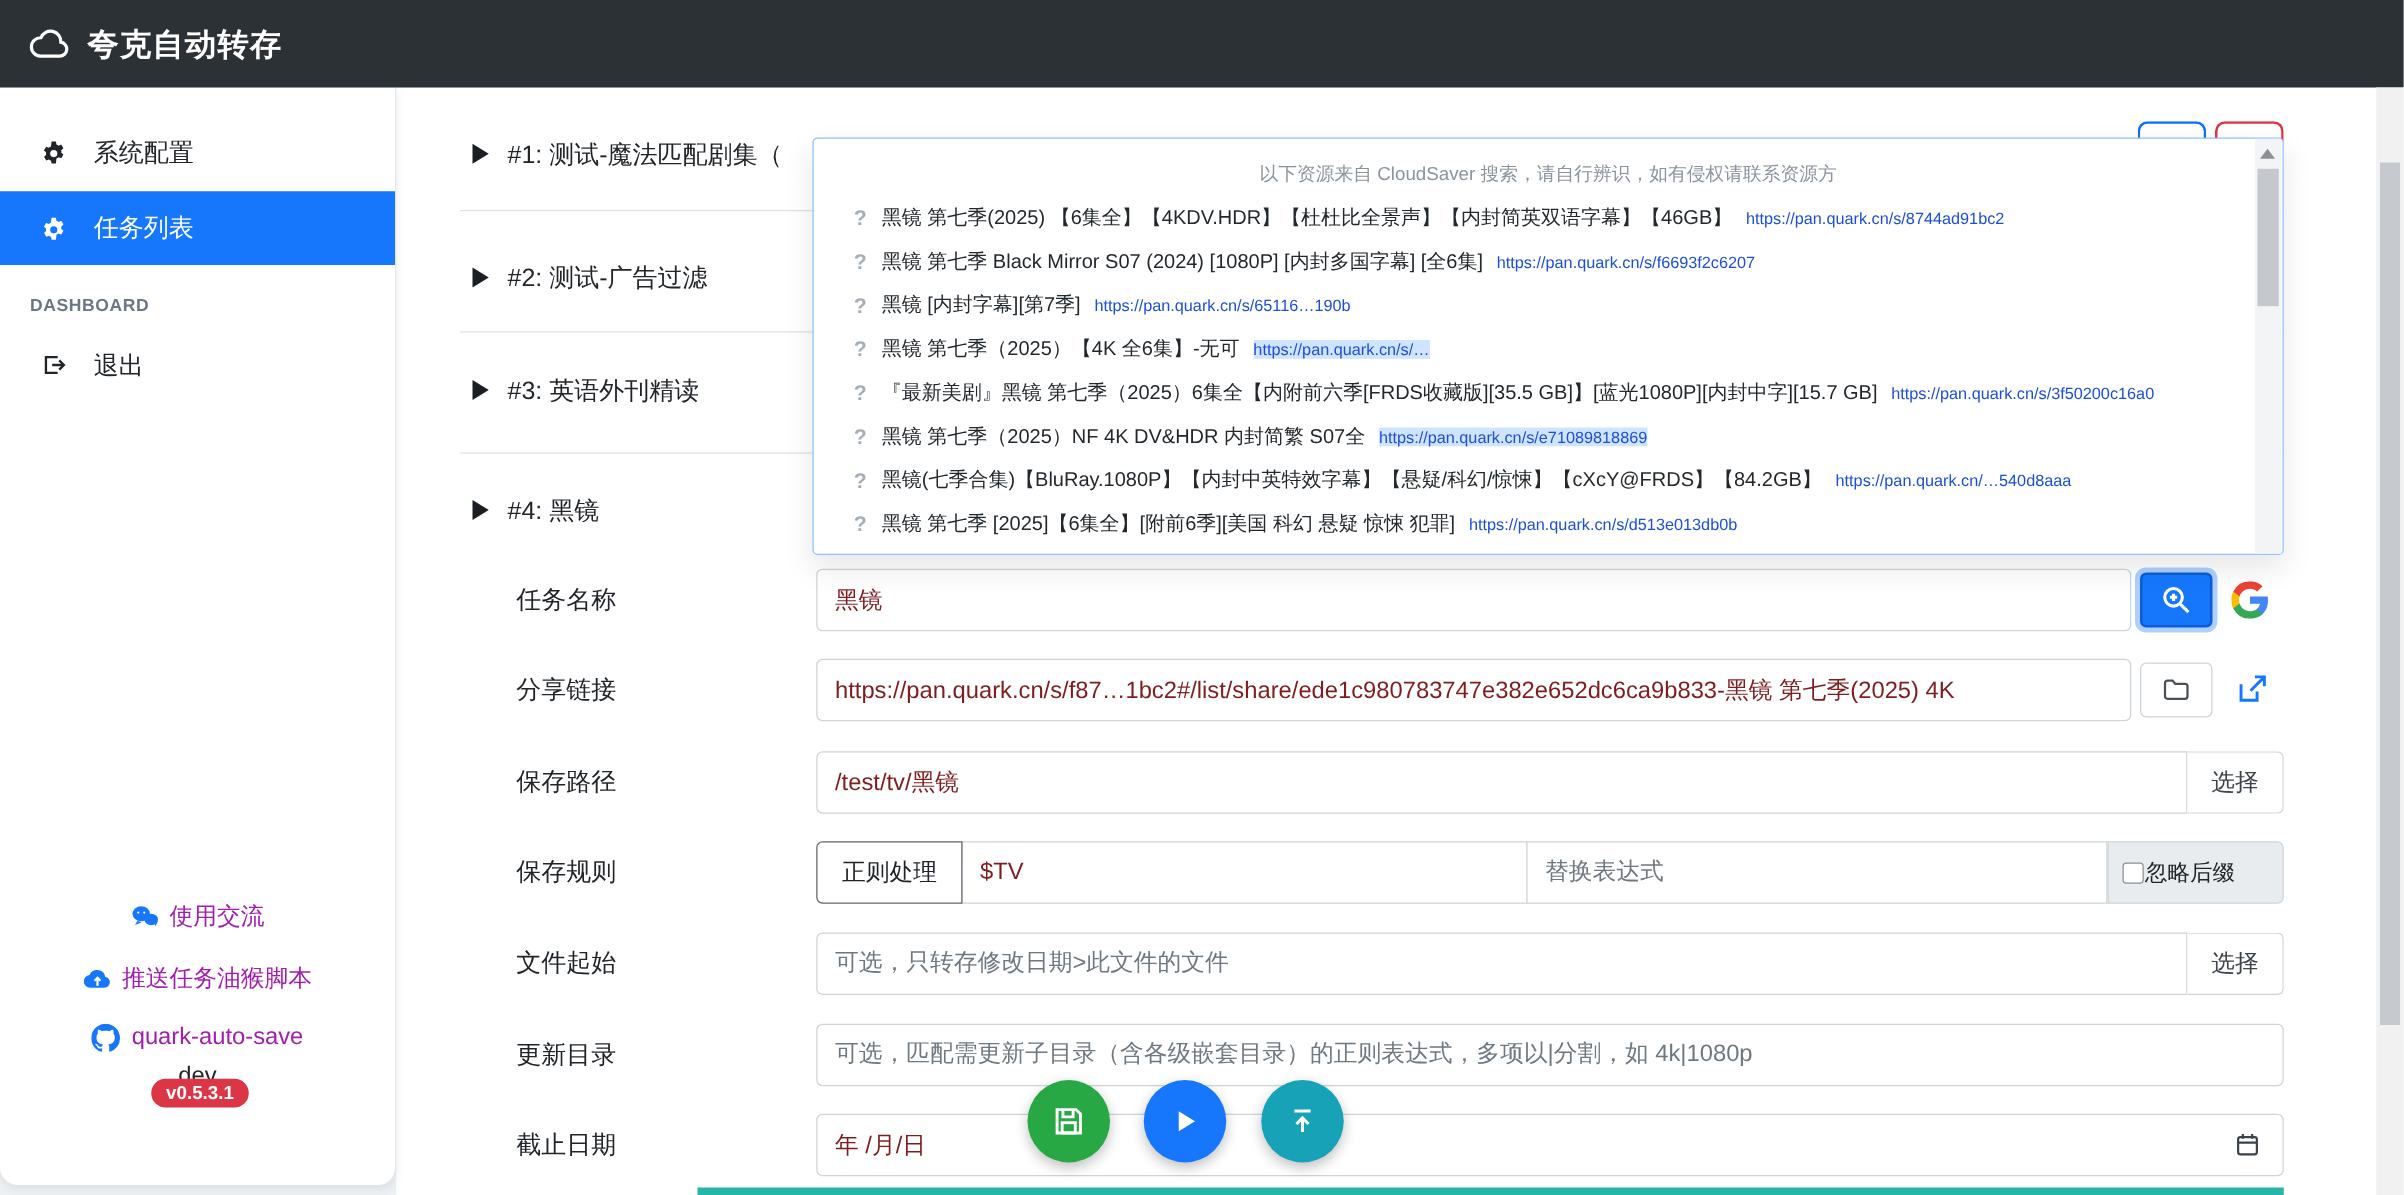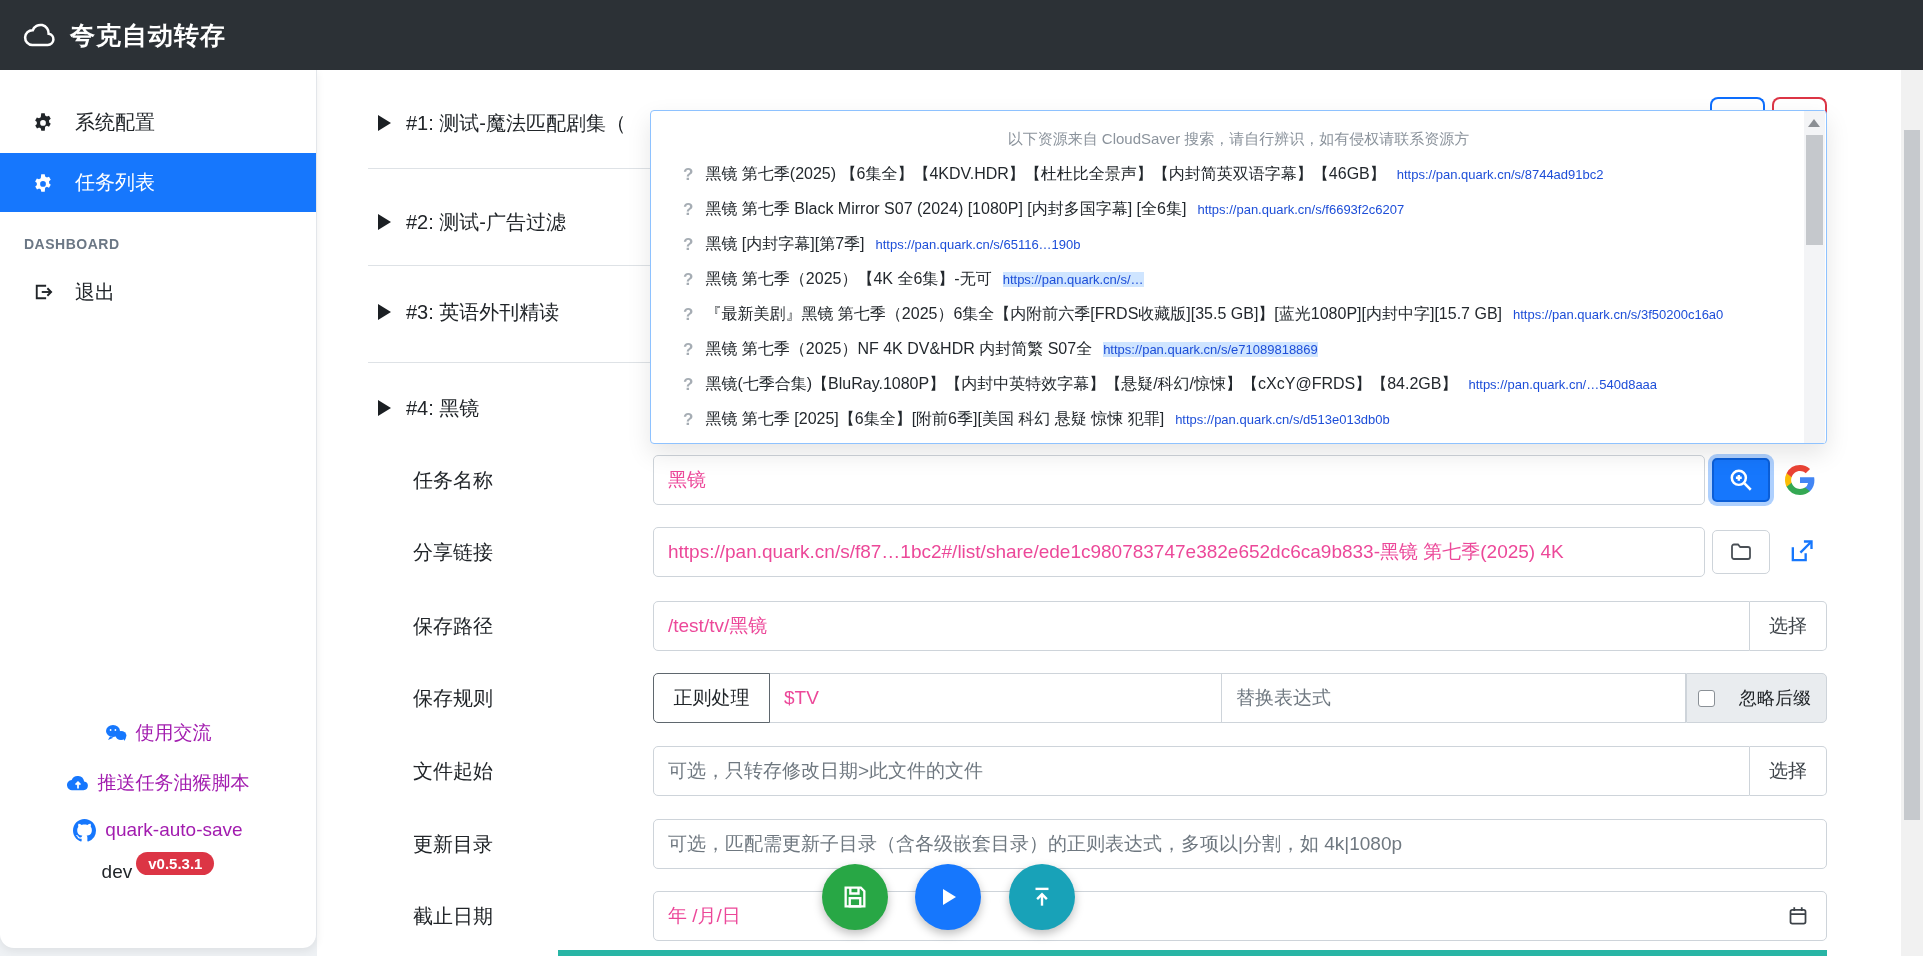--- a/index.html
+++ b/index.html
@@ -13,47 +13,47 @@
   .topbar .apptitle { color:#fff; font-size:25px; font-weight:700; letter-spacing:1px; }
 
   
   .sidebar { position:absolute; left:0; top:70px; width:317px; height:878px; background:#fff; border-right:1px solid #e3e6ea; border-radius:0 0 14px 14px; box-shadow:0 3px 8px rgba(0,0,0,.07); z-index:25; padding-top:27px; }
   .nav-item { height:50px; display:flex; align-items:center; padding-left:33px; font-size:20px; color:#212529; cursor:pointer; }
   .nav-item .nicon { width:20px; height:20px; margin-right:22px; flex:0 0 auto; display:flex; align-items:center; justify-content:center; }
   .nav-item.active { height:59px; margin-top:6px; background:#1677fd; color:#fff; }
   .side-section { margin-top:24px; padding-left:24px; font-size:14px; font-weight:700; color:#6b7785; letter-spacing:.5px; }
   .nav-item.logout { margin-top:15px; }
   .side-link { position:absolute; left:0; width:100%; height:42px; display:flex; align-items:center; justify-content:center; gap:9px; color:#a21caf; font-size:19px; cursor:pointer; }
-  .side-version { position:absolute; left:0; top:782px; width:100%; height:40px; display:flex; align-items:center; justify-content:center; font-size:19px; color:#212529; }
+  .side-version { position:absolute; left:0; top:782px; width:100%; height:40px; display:flex; align-items:center; justify-content:center; font-size:19px; color:#212529;flex-direction:column; }
   .badge { display:inline-block; margin-left:4px; transform:translateY(-9px); background:#dc3545; color:#fff; font-size:15px; font-weight:700; border-radius:13px; padding:3px 12px; }
 
   
   .content { position:absolute; left:317px; top:70px; width:1606px; height:886px; background:#fff; z-index:1; }
 
   .task-row { position:absolute; left:378px; height:28px; display:flex; align-items:center; gap:15px; font-size:20px; color:#212529; cursor:pointer; z-index:3; white-space:nowrap; }
   .tasks .task-row:nth-of-type(1){ top:109px; }
   .tasks .task-row:nth-of-type(2){ top:208px; }
   .tasks .task-row:nth-of-type(3){ top:298px; }
   .tasks .task-row:nth-of-type(4){ top:394px; }
   .tri { width:0; height:0; border-left:13px solid #1b1f23; border-top:8px solid transparent; border-bottom:8px solid transparent; }
   .divider { position:absolute; left:368px; width:1459px; height:1px; background:#dee2e6; z-index:2; }
 
   
   .flabel { position:absolute; left:413px; width:230px; font-size:20px; color:#212529; line-height:50px; z-index:3; }
-  .inp { position:absolute; height:50px; background:#fff; border:1px solid #ced4da; border-radius:5px; font-size:19px; color:#ec4899; padding:0 14px; z-index:3; }
+  .inp { position:absolute; height:50px; background:#fff; border:1px solid #ced4da; border-radius:5px; font-size:19px; color:#7f1d1d; padding:0 14px; z-index:3; }
   .inp::placeholder { color:#6f7880; opacity:1; }
   .btn { position:absolute; display:flex; align-items:center; justify-content:center; cursor:pointer; background:#fff; border:1px solid #ced4da; border-radius:5px; z-index:4; }
   .btn.noborder { border:none; background:transparent; }
   .search-btn { left:1712px; top:458px; width:58px; height:44px; background:#1677fd; border:2px solid #0b5ed7; box-shadow:0 0 0 4px rgba(22,119,253,.35); }
   .google-btn { left:1777px; top:460px; width:46px; height:40px; }
   .folder-btn { left:1712px; top:530px; width:58px; height:44px; }
   .ext-btn { left:1780px; top:533px; width:42px; height:38px; }
   .choose-btn { font-size:19px; color:#3d4349; border-radius:0 5px 5px 0; border-left:none; }
   .rule-select { position:absolute; left:653px; top:673px; width:117px; height:50px; background:#fff; border:1px solid #5f676e; border-radius:5px 0 0 5px; font-size:19px; color:#212529; display:flex; align-items:center; justify-content:center; cursor:pointer; z-index:4; }
-  .suffix-box { position:absolute; left:1686px; top:673px; width:141px; height:50px; background:#e9ecef; border:1px solid #ced4da; border-radius:0 5px 5px 0; display:flex; align-items:center; padding-left:11px; gap:24px; z-index:3; }
+  .suffix-box { position:absolute; left:1686px; top:673px; width:141px; height:50px; background:#e9ecef; border:1px solid #ced4da; border-radius:0 5px 5px 0; display:flex; align-items:center; padding-left:11px; gap:1px; z-index:3; }
   .checkbox { width:17px; height:17px; background:#fff; border:1.5px solid #8a9096; border-radius:3px; cursor:pointer; flex:0 0 auto; }
   .suffix-label { font-size:18px; color:#212529; }
   .cal-icon { position:absolute; left:1788px; top:906px; width:20px; height:20px; z-index:5; }
 
   
   .fab { position:absolute; top:864px; width:66px; height:66px; border-radius:50%; border:none; display:flex; align-items:center; justify-content:center; box-shadow:0 4px 10px rgba(0,0,0,.25); cursor:pointer; z-index:15; }
   .fab.save { left:822px; background:#28a745; }
   .fab.run { left:915px; background:#1677fd; }
   .fab.top { left:1009px; background:#18a2b8; }
 

